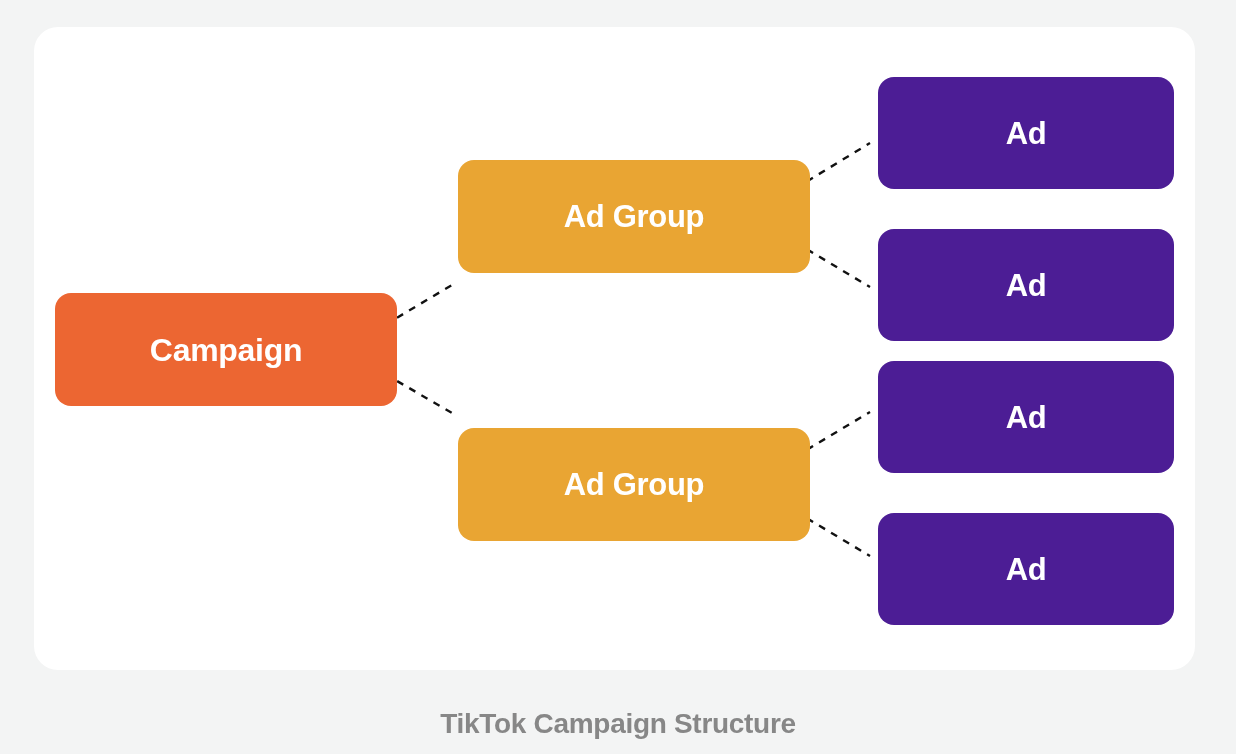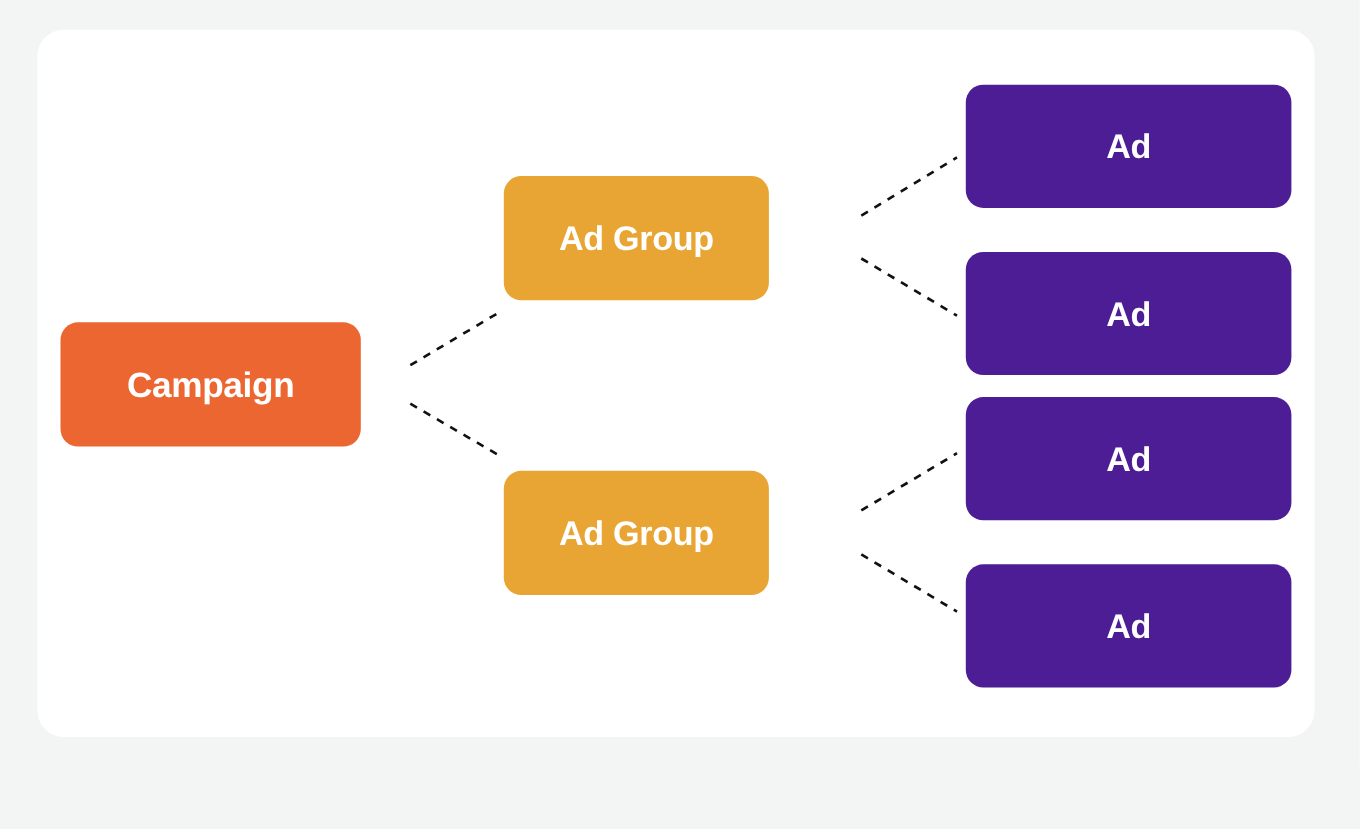--- a/index.html
+++ b/index.html
@@ -37,28 +37,28 @@
     font-weight: bold;
     letter-spacing: -0.3px;
     text-align: center;
     line-height: 1;
     box-sizing: border-box;
     user-select: none;
   }
   .node-campaign {
     left: 55px;
     top: 293px;
-    width: 273px;
+    width: 342px;
     height: 113px;
     background: #ec6632;
     font-size: 32px;
   }
   .node-adgroup {
     left: 458px;
-    width: 241px;
+    width: 352px;
     height: 113px;
     background: #e9a533;
     font-size: 31px;
   }
   .node-adgroup.ag-0 { top: 160px; }
   .node-adgroup.ag-1 { top: 428px; }
   .node-ad {
     left: 878px;
     width: 296px;
     height: 112px;
@@ -121,14 +121,15 @@
   <div class="node node-adgroup ag-1">Ad Group</div>
 
   <div class="node node-ad ad-0">Ad</div>
 
   <div class="node node-ad ad-1">Ad</div>
 
   <div class="node node-ad ad-2">Ad</div>
 
   <div class="node node-ad ad-3">Ad</div>
 
+  <div id="caption">TikTok Campaign Structure</div>
 
 </div>
 
 </body></html>

